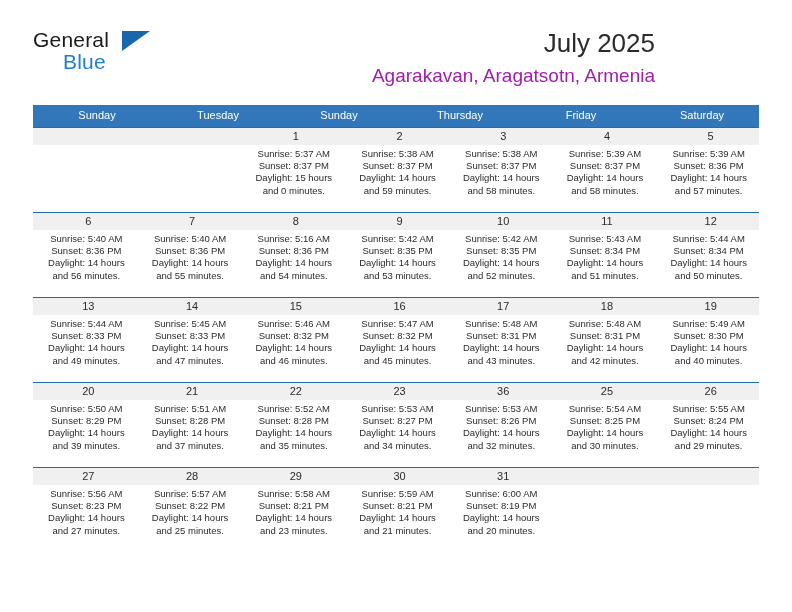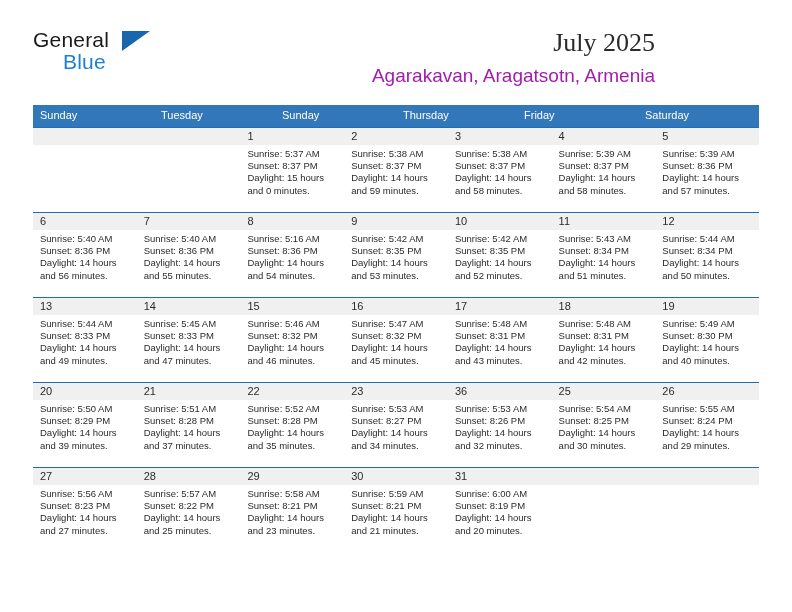--- a/index.html
+++ b/index.html
@@ -67,36 +67,36 @@
     position: absolute;
     right: 0;
     top: 0;
     text-align: right;
   }
   .cal-title {
     font-size: 26px;
     color: #2b2b2b;
     line-height: 30px;
     white-space: nowrap;
-    font-family: Liberation Serif, serif;
   }
   .cal-subtitle {
     margin-top: 10px;
     font-size: 19px;
     color: #a21caf;
     line-height: 15px;
     white-space: nowrap;
   }
 
   
   .calendar {
     position: absolute;
     left: 33px;
     top: 105px;
     width: 726px;
+    text-align: center;
   }
   .weekday-row {
     display: flex;
     width: 100%;
     background: #3277b9;
   }
   .weekday {
     flex: 1 1 0;
     box-sizing: border-box;
     padding: 4px 0 5px 7px;

